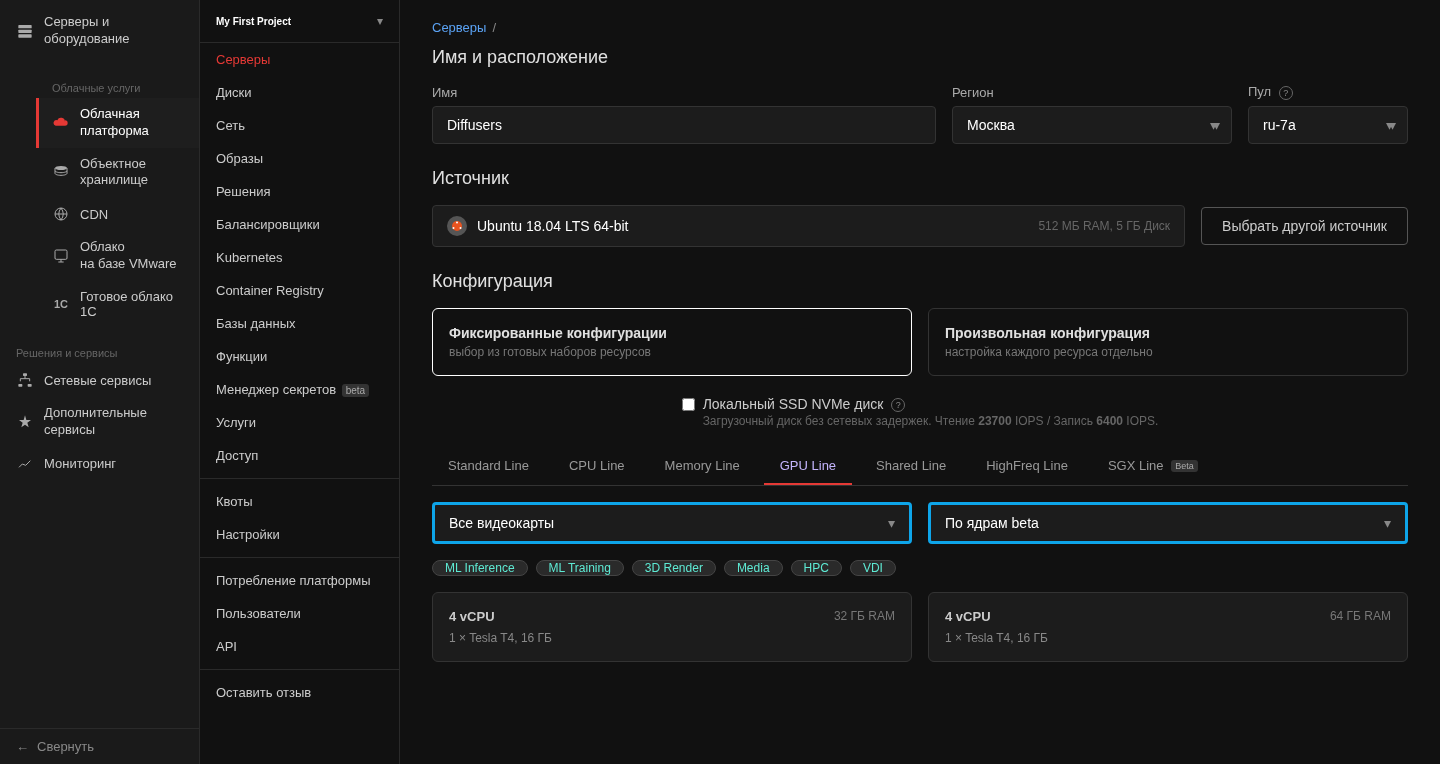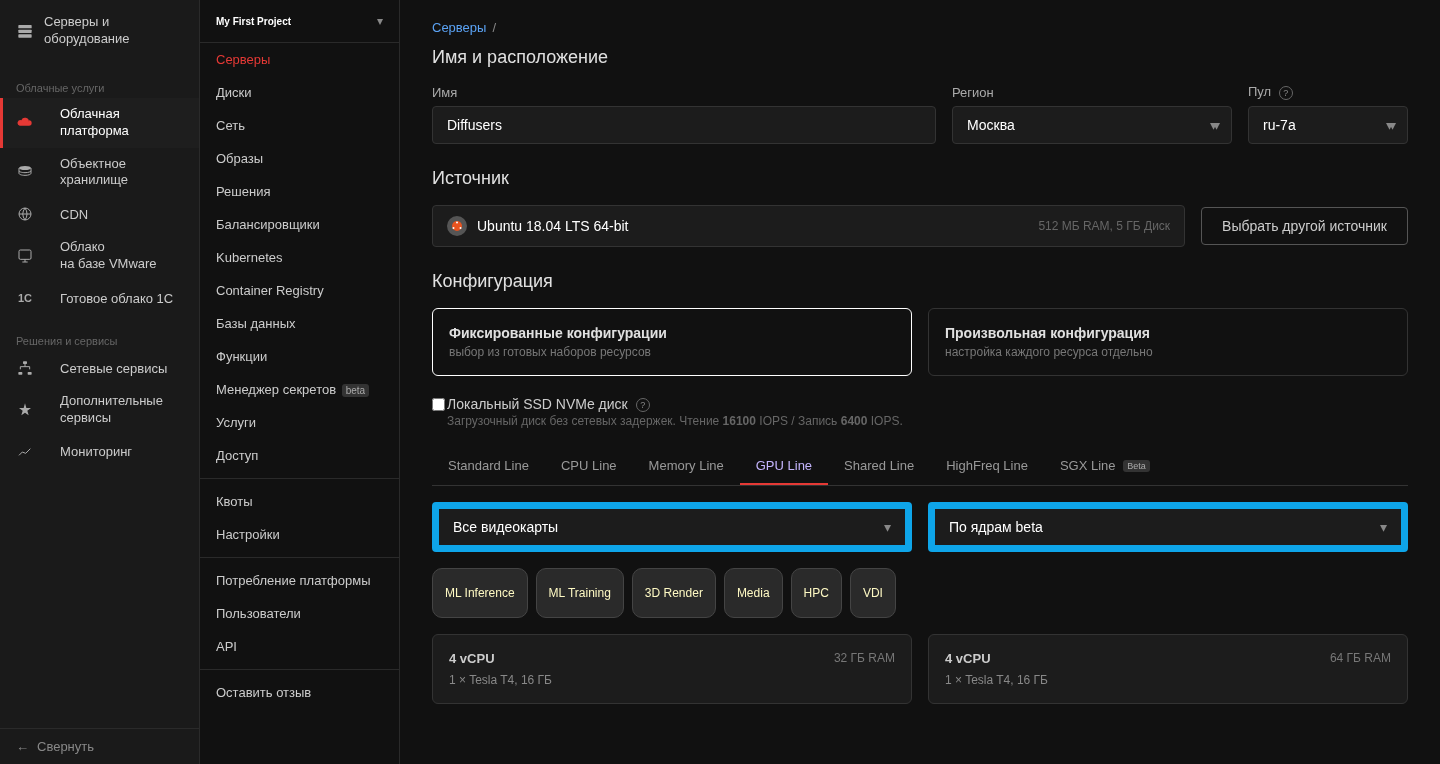--- a/index.html
+++ b/index.html
@@ -1,21 +1,21 @@
 <!DOCTYPE html>
 <html><head>
   <meta charset="utf-8">
   <style>
     * { box-sizing: border-box; margin: 0; padding: 0; }
     body { font-family: -apple-system, BlinkMacSystemFont, 'Segoe UI', sans-serif; background: #1a1a1a; color: #e0e0e0; display: flex; height: 764px; overflow: hidden; font-size: 14px; }
 
     
     .sidebar { width: 200px; background: #1a1a1a; border-right: 1px solid #2a2a2a; display: flex; flex-direction: column; overflow-y: auto; flex-shrink: 0; }
     .sidebar-section-label { font-size: 11px; color: #666; padding: 12px 16px 4px; text-transform: none; }
-    .sidebar-item { display: flex; align-items: center; gap: 26px; padding: 8px 16px; cursor: pointer; color: #ccc; font-size: 13px; }
+    .sidebar-item { display: flex; align-items: center; gap: 10px; padding: 8px 16px; cursor: pointer; color: #ccc; font-size: 13px; }
     .sidebar-item.active { background: #1e1e1e; border-left: 3px solid #e53935; color: #fff; }
     .sidebar-item .icon { width: 18px; height: 18px; display: flex; align-items: center; justify-content: center; flex-shrink: 0; }
     .sidebar-item .icon svg { fill: #aaa; }
     .sidebar-item.active .icon svg { fill: #e53935; }
     .sidebar-collapse { display: flex; align-items: center; gap: 8px; padding: 10px 16px; cursor: pointer; color: #888; font-size: 13px; margin-top: auto; border-top: 1px solid #2a2a2a; }
 
     
     .middle-nav { width: 200px; background: #111; border-right: 1px solid #2a2a2a; display: flex; flex-direction: column; overflow-y: auto; flex-shrink: 0; }
     .project-header { display: flex; align-items: center; justify-content: space-between; padding: 14px 16px; border-bottom: 1px solid #2a2a2a; }
     .project-title { font-size: 10px; font-weight: 600; color: #fff; }
@@ -53,39 +53,39 @@
     .btn-outline { background: transparent; border: 1px solid #555; border-radius: 4px; padding: 10px 20px; color: #ccc; font-size: 14px; cursor: pointer; white-space: nowrap; }
 
     
     .config-cards { display: flex; gap: 16px; margin-bottom: 20px; }
     .config-card { flex: 1; border: 1px solid #333; border-radius: 6px; padding: 16px; cursor: pointer; }
     .config-card.active { border-color: #fff; }
     .config-card h4 { font-size: 14px; color: #e0e0e0; margin-bottom: 4px; }
     .config-card p { font-size: 12px; color: #777; }
 
     
-    .checkbox-row { display: flex; align-items: flex-start; gap: 2px; margin-bottom: 20px; }
+    .checkbox-row { display: flex; align-items: flex-start; gap: 8px; margin-bottom: 20px; justify-content: center; }
     .checkbox-row input[type=checkbox] { margin-top: 2px; accent-color: #e53935; }
     .checkbox-label { font-size: 14px; color: #ccc; }
     .checkbox-desc { font-size: 12px; color: #666; margin-top: 2px; }
 
     
-    .tabs { display: flex; gap: 0; border-bottom: 1px solid #333; margin-bottom: 16px; }
+    .tabs { display: flex; gap: 8px; border-bottom: 1px solid #333; margin-bottom: 16px; }
     .tab { padding: 10px 16px; font-size: 13px; color: #999; cursor: pointer; border-bottom: 2px solid transparent; white-space: nowrap; }
     .tab.active { color: #c4b5fd; border-bottom-color: #e53935; }
     .tab .beta-badge { font-size: 9px; background: #333; color: #aaa; border-radius: 3px; padding: 1px 4px; margin-left: 4px; vertical-align: middle; }
 
     
     .filters-row { display: flex; gap: 16px; margin-bottom: 16px; }
-    .filter-dropdown { flex: 1; background: #1c1c1c; border: 7px solid #0ea5e9; border-radius: 4px; padding: 10px 14px; color: #fff; font-size: 14px; display: flex; align-items: center; justify-content: space-between; cursor: pointer; }
+    .filter-dropdown { flex: 1; background: #1c1c1c; border: 3px solid #0ea5e9; border-radius: 4px; padding: 10px 14px; color: #fff; font-size: 14px; display: flex; align-items: center; justify-content: space-between; cursor: pointer; }
     .filter-dropdown .chevron { color: #888; }
 
     
     .tags-row { display: flex; gap: 8px; margin-bottom: 16px; flex-wrap: wrap; }
-    .tag { background: #2a2a2a; border: 1px solid #444; border-radius: 10px; padding: 17px 12px; font-size: 12px; color: #fef9c3; cursor: pointer; }
+    .tag { background: #2a2a2a; border: 1px solid #444; border-radius: 10px; padding: 0 12px; font-size: 12px; color: #5eead4; cursor: pointer; }
 
     
     .server-cards { display: flex; gap: 16px; }
     .server-card { flex: 1; background: #1c1c1c; border: 1px solid #333; border-radius: 6px; padding: 16px; }
     .server-card h4 { font-size: 13px; color: #ccc; margin-bottom: 4px; }
     .server-card .ram { font-size: 12px; color: #777; text-align: right; margin-bottom: 8px; }
     .server-card .top-row { display: flex; justify-content: space-between; align-items: flex-start; }
     .server-card .gpu-info { font-size: 12px; color: #888; }
 
     .info-icon { display: inline-flex; align-items: center; justify-content: center; width: 14px; height: 14px; border: 1px solid #666; border-radius: 50%; font-size: 9px; color: #888; cursor: pointer; margin-left: 4px; vertical-align: middle; }
@@ -98,21 +98,21 @@
     <span class="icon">
       <svg width="16" height="16" viewBox="0 0 24 24">
           <rect x="2" y="3" width="20" height="5" rx="1" fill="#aaa"></rect>
           <rect x="2" y="10" width="20" height="5" rx="1" fill="#aaa"></rect>
           <rect x="2" y="17" width="20" height="5" rx="1" fill="#aaa"></rect>
         </svg>
     </span>
     <span style="font-size:13px; color:#ccc; line-height:1.3;">Серверы и оборудование</span>
   </div>
 
-  <div style="margin-top:8px;">
+  <div style="margin-top:8px;padding-left:36px;">
     <div class="sidebar-section-label">Облачные услуги</div>
     <div class="sidebar-item active" style="border-left:3px solid #e53935; padding-left:13px;">
       <span class="icon">
         <svg width="16" height="16" viewBox="0 0 24 24">
             <path d="M18 10a6 6 0 0 0-11.5-2.3A4 4 0 1 0 4 16h14a4 4 0 0 0 0-8z" fill="#e53935"></path>
           </svg>
       </span>
       <span style="color:#fff; font-size:13px; line-height:1.3;">Облачная<br>платформа</span>
     </div>
     <div class="sidebar-item">
@@ -284,21 +284,21 @@
   </div>
 
   <div class="checkbox-row">
     <input type="checkbox" id="local-ssd" style="">
     <div>
       <div class="checkbox-label">
         <label for="local-ssd">Локальный SSD NVMe диск</label>
         <span class="info-icon">?</span>
       </div>
       <div class="checkbox-desc">
-        Загрузочный диск без сетевых задержек. Чтение <strong>16100</strong> IOPS / Запись <strong>6400</strong> IOPS.
+        Загрузочный диск без сетевых задержек. Чтение <strong>23700</strong> IOPS / Запись <strong>6400</strong> IOPS.
       </div>
     </div>
   </div>
 
   <div class="tabs">
     <div class="tab">Standard Line</div>
     <div class="tab">CPU Line</div>
     <div class="tab">Memory Line</div>
     <div class="tab active">GPU Line</div>
     <div class="tab">Shared Line</div>

